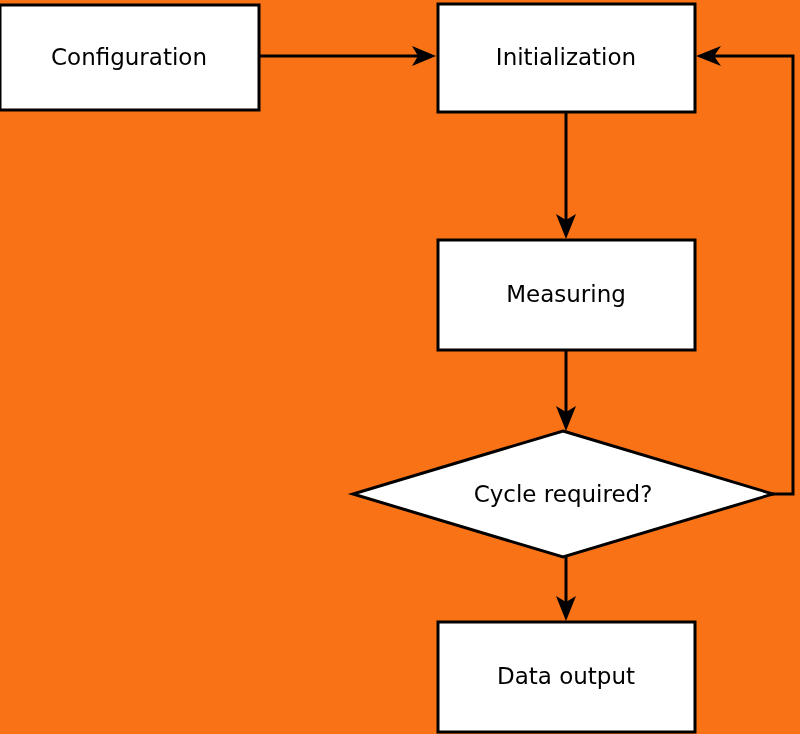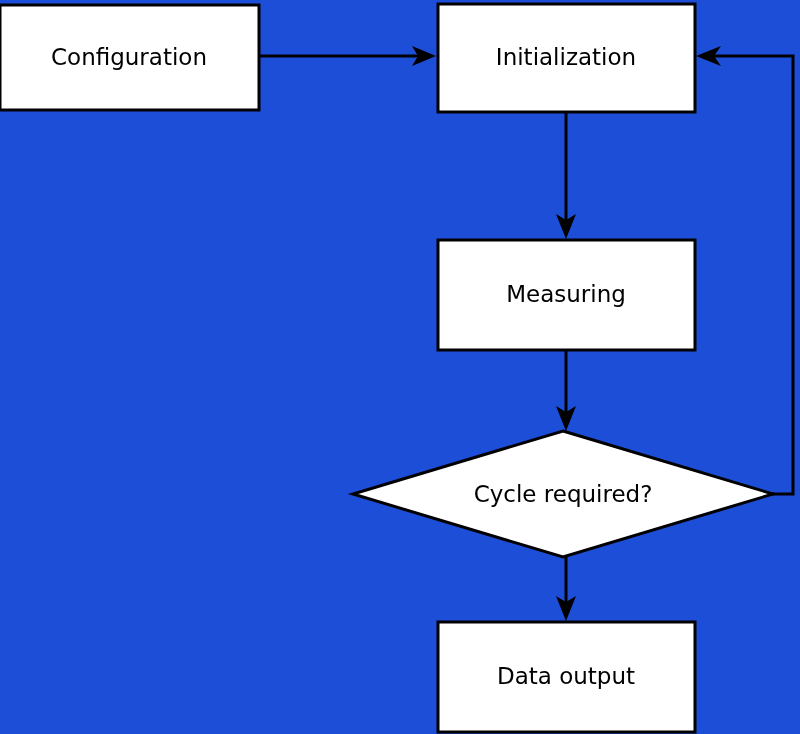--- a/index.html
+++ b/index.html
@@ -8,21 +8,21 @@
     padding: 0;
     background: #ffffff;
   }
   body {
     font-family: "DejaVu Sans", "Liberation Sans", sans-serif;
   }
   #diagram-root {
     position: relative;
     width: 800px;
     height: 734px;
-    background: #1d4ed8;
+    background: #f97316;
     overflow: hidden;
   }
   #flow-svg {
     position: absolute;
     top: 0;
     left: 0;
     width: 800px;
     height: 734px;
     display: block;
   }

